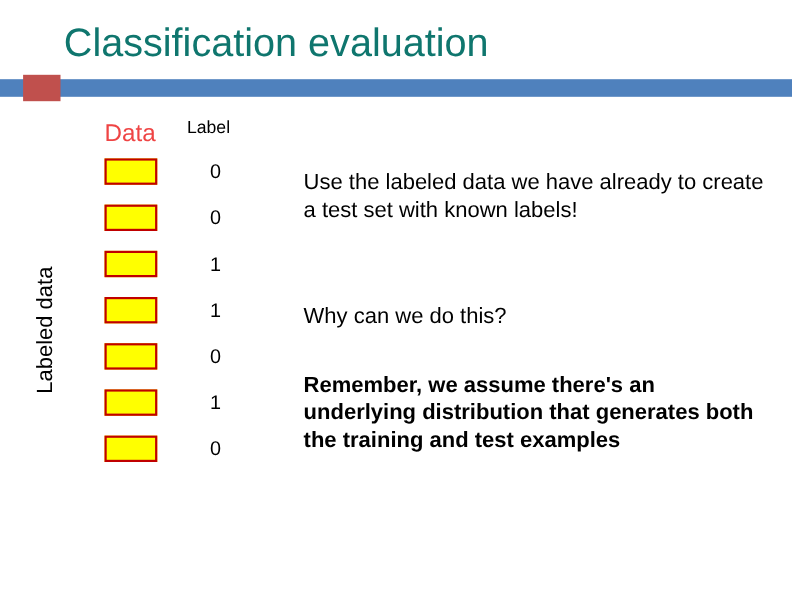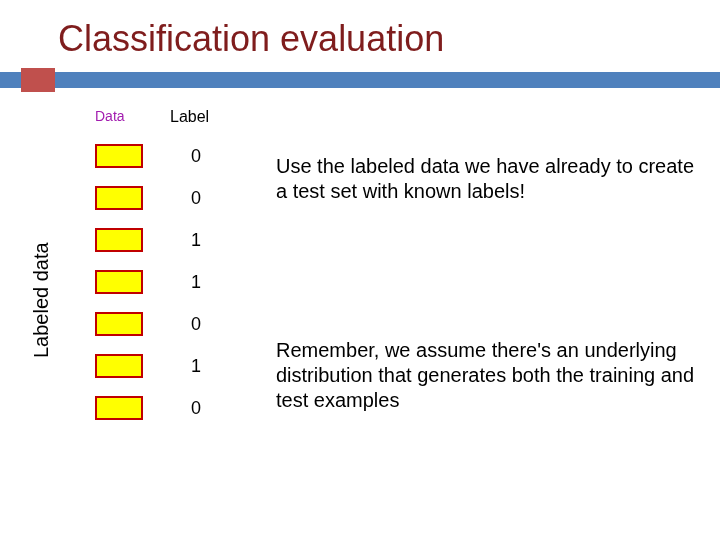--- a/index.html
+++ b/index.html
@@ -6,21 +6,21 @@
   body {
     width: 720px;
     height: 540px;
     background: #fff;
     font-family: Arial, Helvetica, sans-serif;
     position: relative;
     overflow: hidden;
   }
   .title {
     font-size: 36px;
-    color: #7f1d1d;
+    color: #0f766e;
     padding: 18px 0 12px 58px;
     font-weight: 400;
   }
   .accent-bar {
     height: 16px;
     width: 100%;
     background: #4f81bd;
     position: relative;
   }
   .accent-tab {
@@ -32,22 +32,22 @@
     background: #c0504d;
   }
   .content {
     position: relative;
     padding-top: 20px;
   }
   .data-header {
     position: absolute;
     left: 95px;
     top: 20px;
-    font-size: 14px;
-    color: #a21caf;
+    font-size: 22px;
+    color: #ef4444;
   }
   .label-header {
     position: absolute;
     left: 170px;
     top: 20px;
     font-size: 16px;
     color: #000;
   }
   .ylabel {
     position: absolute;
@@ -85,21 +85,21 @@
   .text-block {
     position: absolute;
     left: 276px;
     font-size: 20px;
     line-height: 1.25;
     color: #000;
     width: 420px;
   }
   .t1 { top: 66px; }
   .t2 { top: 188px; }
-  .t3 { top: 250px; }
+  .t3 { top: 250px; font-weight: bold; }
 </style>
 </head>
 <body>
 
 <div class="title">Classification evaluation</div>
 
 <div class="accent-bar">
   <div class="accent-tab"></div>
 </div>
 
@@ -135,15 +135,16 @@
       <div class="box"></div>
       <div class="lbl">1</div>
     </div>
     <div class="row">
       <div class="box"></div>
       <div class="lbl">0</div>
     </div>
   </div>
 
   <div class="text-block t1">Use the labeled data we have already to create a test set with known labels!</div>
+  <div class="text-block t2">Why can we do this?</div>
   <div class="text-block t3">Remember, we assume there's an underlying distribution that generates both the training and test examples</div>
 
 </div>
 
 </body></html>

